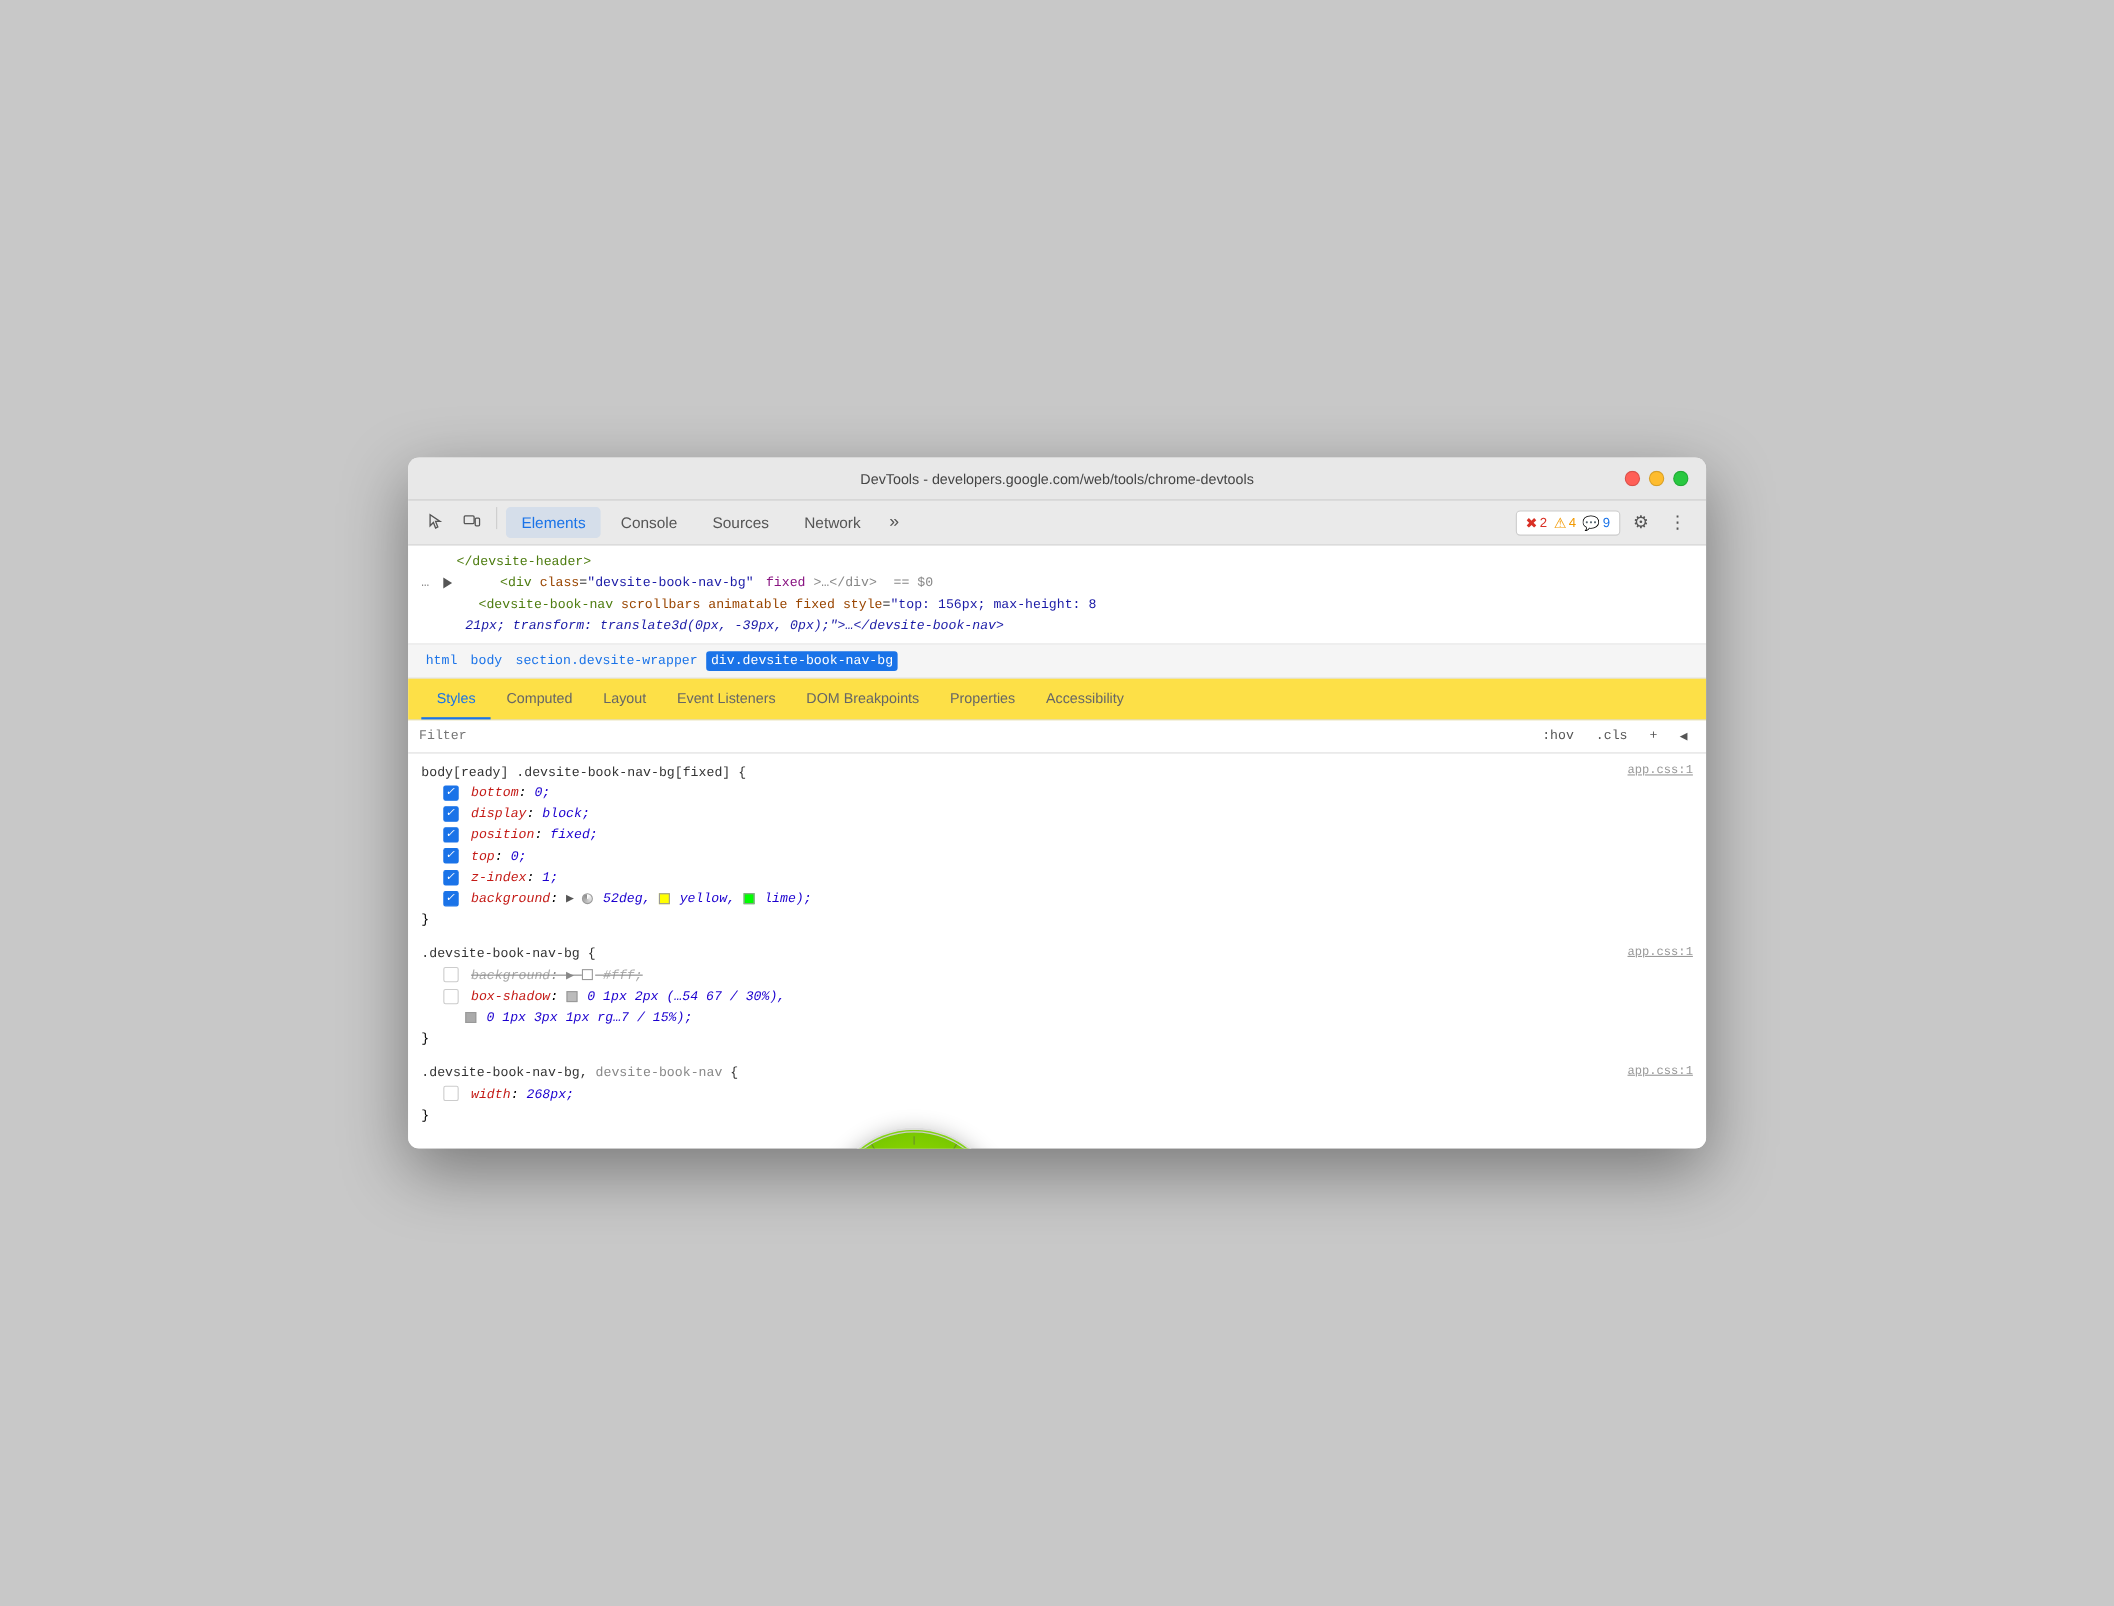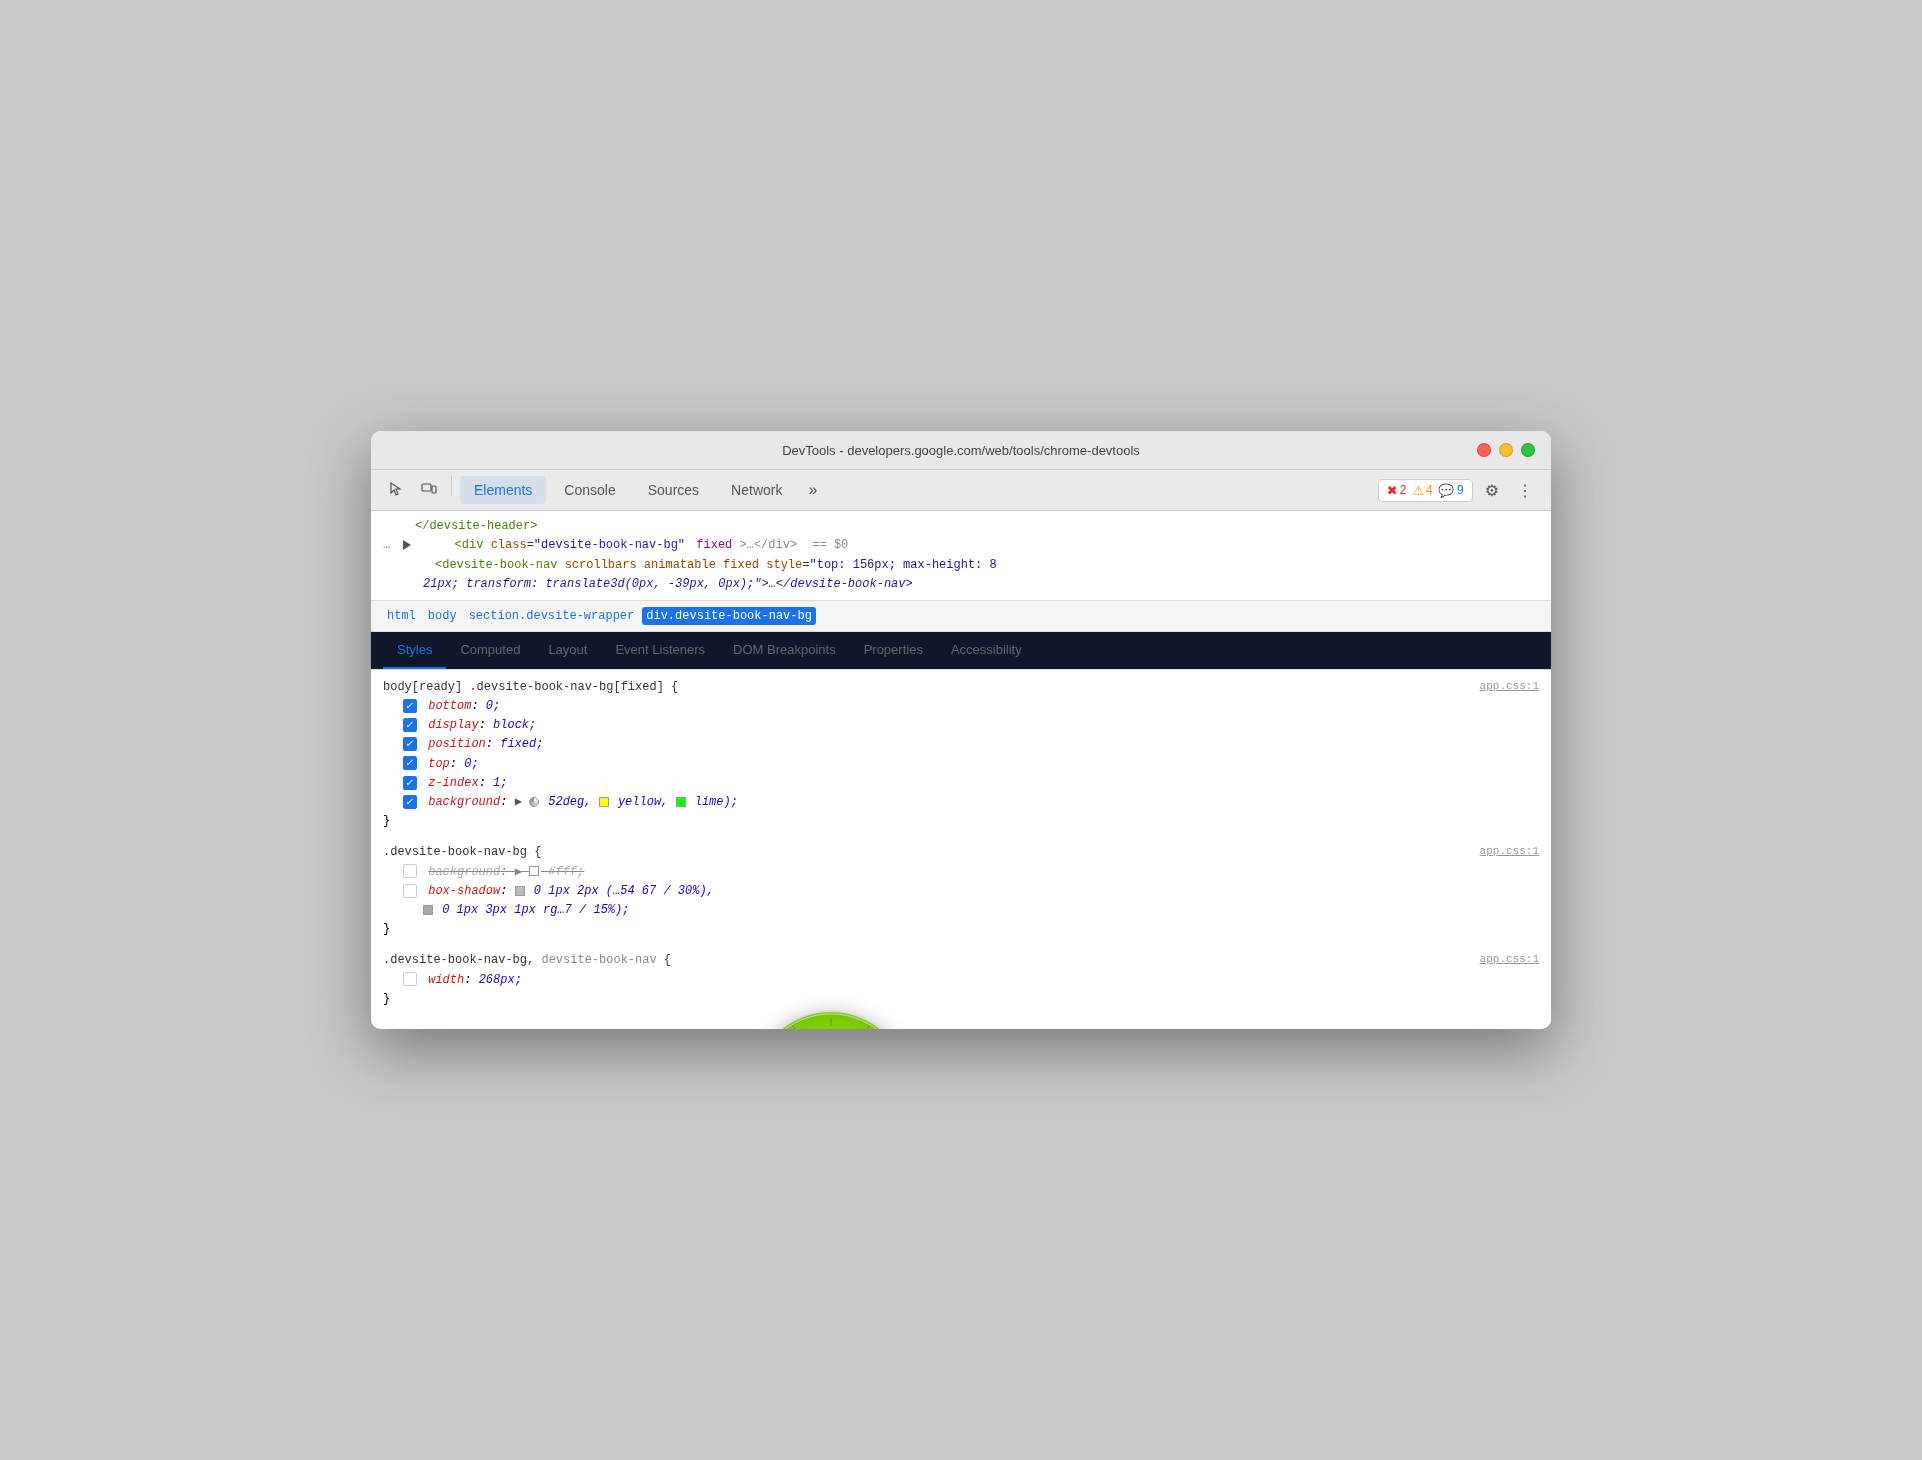--- a/index.html
+++ b/index.html
@@ -163,21 +163,21 @@
       background: #1a73e8;
       color: #fff;
       border-radius: 3px;
     }
     .breadcrumb-sep {
       color: #999;
       padding: 0 2px;
     }
     
     .panel-tabs {
-      background: #0f172a;
+      background: #fde047;
       border-bottom: 1px solid #ddd;
       display: flex;
       align-items: center;
       padding: 0 12px;
     }
     .panel-tab {
       background: none;
       border: none;
       border-bottom: 2px solid transparent;
       padding: 10px 14px;
@@ -414,20 +414,29 @@
     <button class="panel-tab">Computed</button>
     <button class="panel-tab">Layout</button>
     <button class="panel-tab">Event Listeners</button>
     <button class="panel-tab">DOM Breakpoints</button>
     <button class="panel-tab">Properties</button>
     <button class="panel-tab">Accessibility</button>
   </div>
 
   <div class="css-panel">
 
+    <div class="filter-bar">
+      <input class="filter-input" type="text" placeholder="Filter" style="">
+      <div class="filter-actions">
+        <button class="filter-action-btn">:hov</button>
+        <button class="filter-action-btn">.cls</button>
+        <button class="filter-action-btn">+</button>
+        <button class="filter-action-btn">◀</button>
+      </div>
+    </div>
 
     <div class="css-scroll-container">
       <div class="css-content">
 
         <div class="css-rule-block">
           <a class="css-rule-file">app.css:1</a>
           <div>
             <span class="css-selector">body[ready] .devsite-book-nav-bg[fixed] {</span>
           </div>
           <div class="css-indent">

